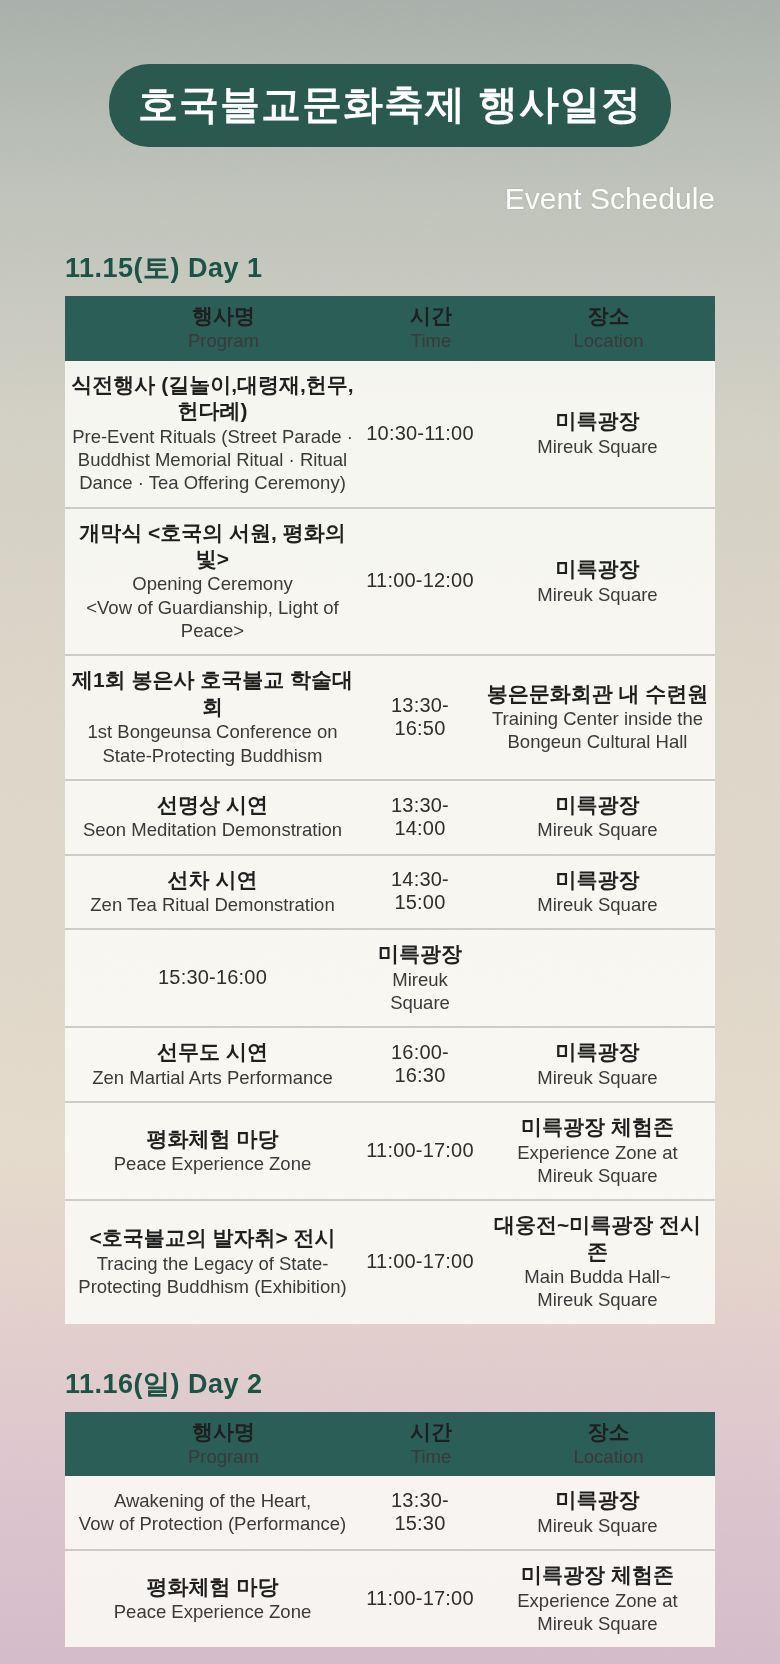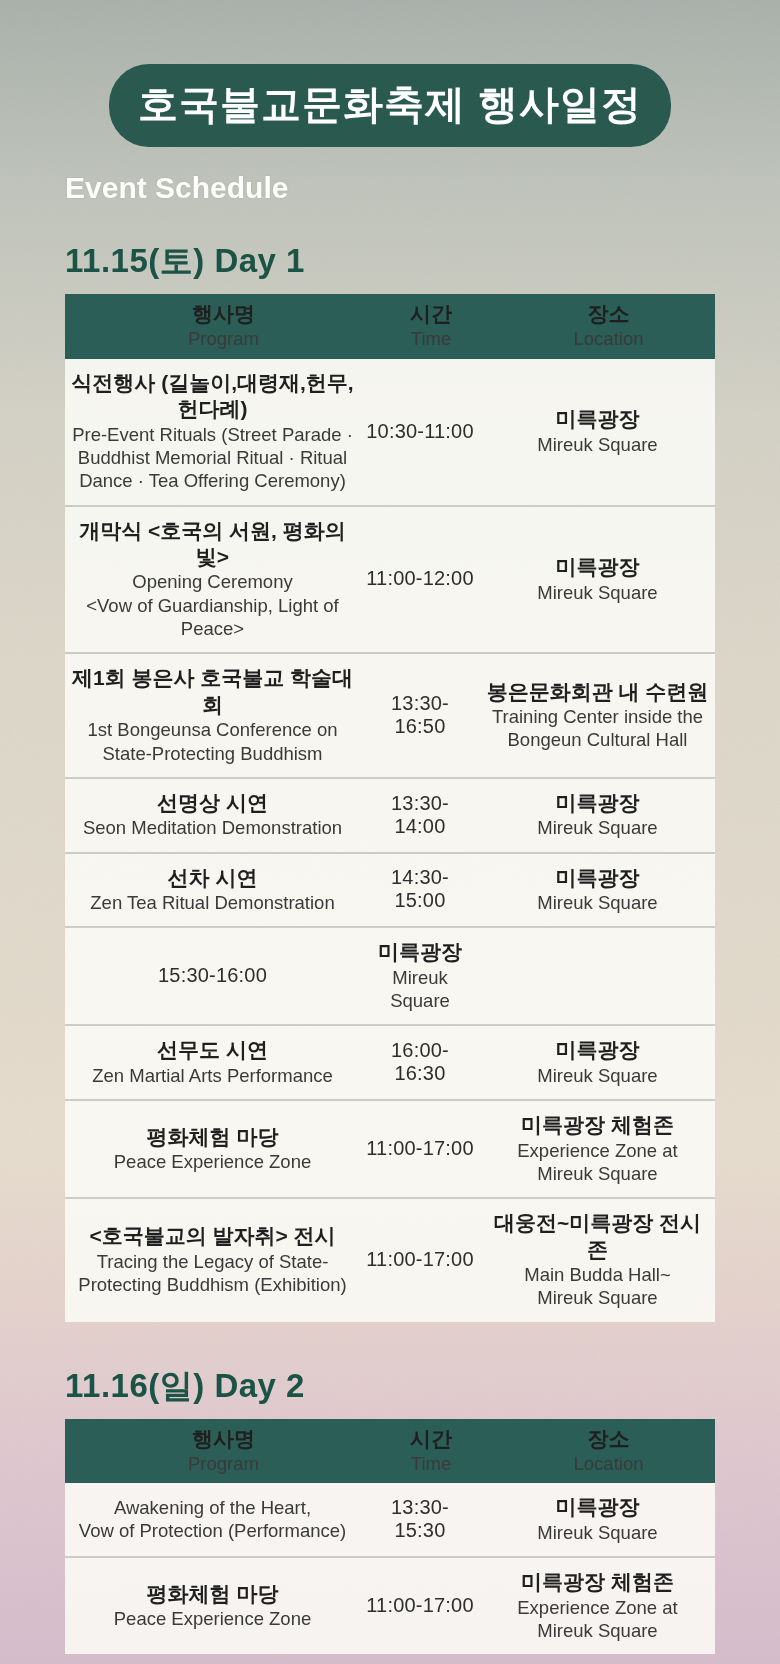--- a/index.html
+++ b/index.html
@@ -40,32 +40,32 @@
     text-align: center;
   }
   .title-pill h1 {
     color: #ffffff;
     font-size: 40px;
     font-weight: 700;
     letter-spacing: 1px;
     white-space: nowrap;
   }
   .subtitle {
-    margin-top: 24px;
-    text-align: left;
+    margin-top: 35px;
+    text-align: right;
     color: #fdfdfb;
     font-size: 30px;
-    font-weight: 700;
+    font-weight: 400;
     text-shadow: 0 0 2px rgba(120,120,110,0.25);
   }
   .day-section { margin-top: 34px; }
   .day-section.second { margin-top: 42px; }
   .day-heading {
     color: #1c5347;
-    font-size: 33px;
+    font-size: 27px;
     font-weight: 700;
     margin-bottom: 10px;
     letter-spacing: 0.5px;
   }
   .table { width: 650px; }
   .thead {
     display: grid;
     grid-template-columns: 295px 120px 235px;
     background: #2b5e56;
     color: #ffffff;

